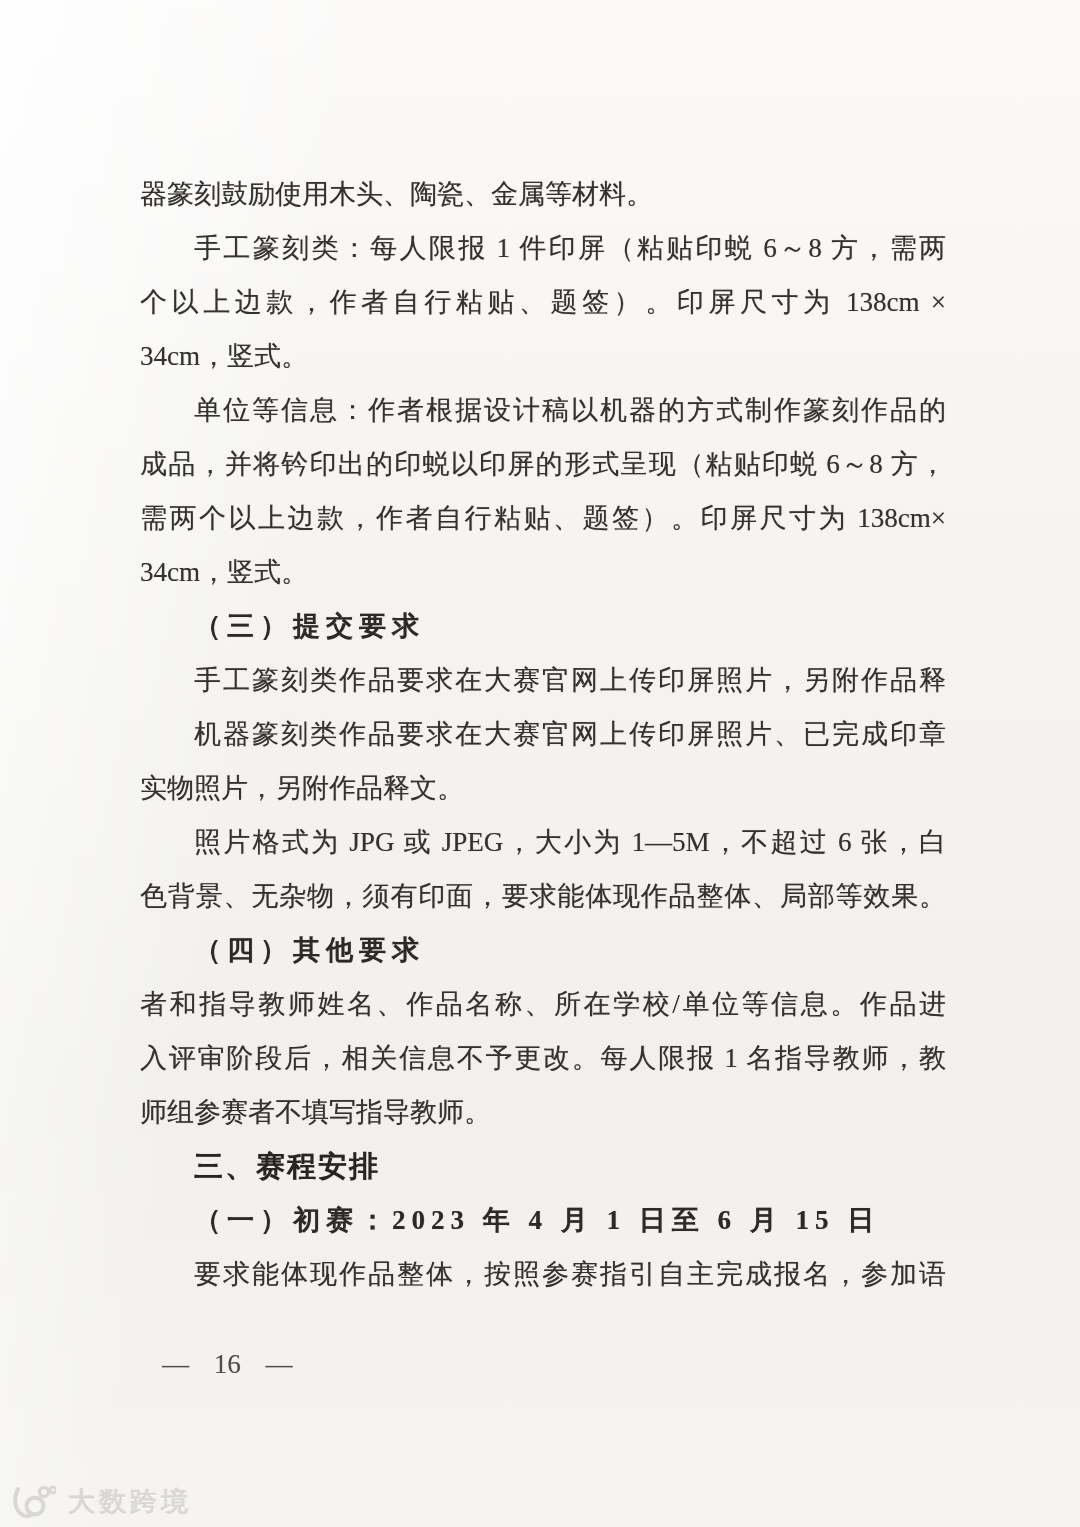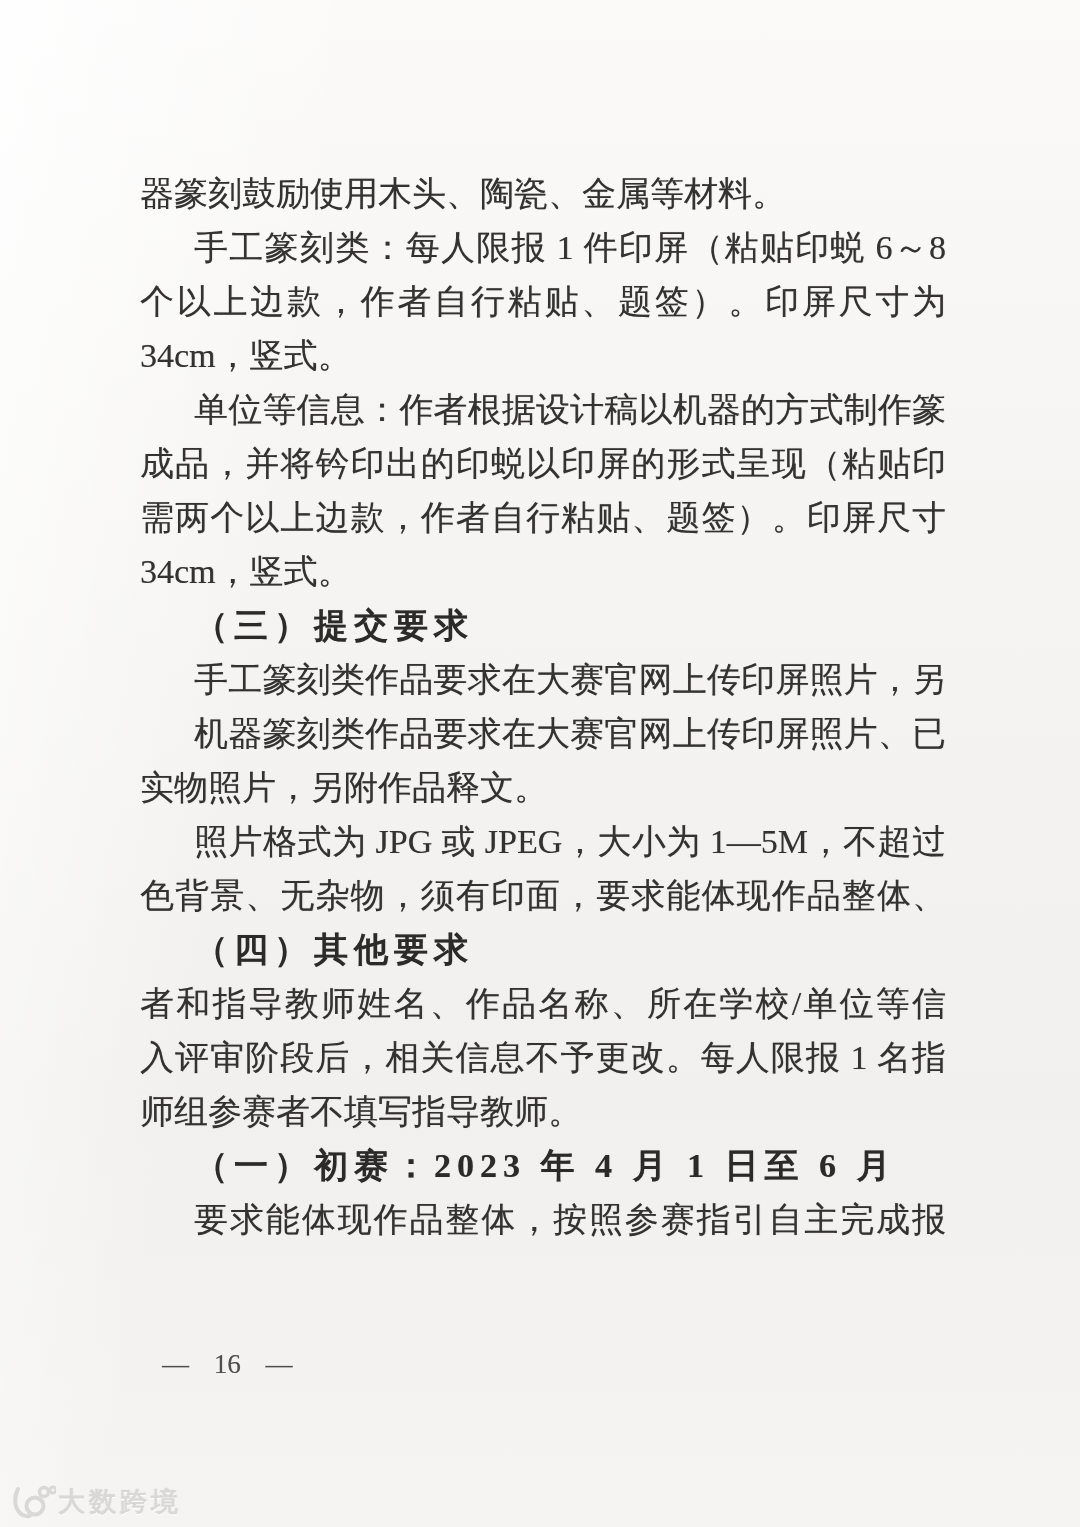--- a/index.html
+++ b/index.html
@@ -18,21 +18,21 @@
       linear-gradient(180deg, #fbfaf9 0%, #f6f5f3 28%, #f1f0ee 72%, #f5f4f2 100%);
     font-family: "Liberation Serif", "DejaVu Serif", serif;
   }
   .content {
     position: absolute;
     left: 140px;
     top: 167px;
     width: 806px;
   }
   .line {
-    font-size: 34px;
+    font-size: 27px;
     line-height: 54px;
     height: 54px;
     color: #343230;
     text-shadow: 0.3px 0.3px 0.7px rgba(45,42,40,0.45);
     overflow: hidden;
   }
   .ind { text-indent: 54px; }
   .j {
     text-align: justify;
     text-align-last: justify;
@@ -59,21 +59,21 @@
     color: #514f4c;
     word-spacing: 18px;
     text-shadow: 0.3px 0.3px 0.6px rgba(60,58,55,0.4);
   }
   .watermark {
     position: absolute;
     left: 10px;
     bottom: 6px;
     display: flex;
     align-items: center;
-    gap: 2px;
+    gap: 12px;
     color: #d7d6d3;
   }
   .wm-logo { display: block; }
   .wm-text {
     font-family: "Liberation Sans", "DejaVu Sans", sans-serif;
     font-weight: 700;
     font-size: 27px;
     letter-spacing: 4px;
     color: #d9d8d5;
     text-shadow: 0 1px 0 #ffffff, 0 0 1px rgba(160,158,155,0.5);
@@ -95,20 +95,21 @@
     <div class="line ind kt">（三）提交要求</div>
     <div class="line ind j">手工篆刻类作品要求在大赛官网上传印屏照片，另附作品释文。</div>
     <div class="line ind j">机器篆刻类作品要求在大赛官网上传印屏照片、已完成印章</div>
     <div class="line">实物照片，另附作品释文。</div>
     <div class="line ind j">照片格式为 JPG 或 JPEG，大小为 1—5M，不超过 6 张，白</div>
     <div class="line j">色背景、无杂物，须有印面，要求能体现作品整体、局部等效果。</div>
     <div class="line ind kt">（四）其他要求</div>
     <div class="line j">者和指导教师姓名、作品名称、所在学校/单位等信息。作品进</div>
     <div class="line j">入评审阶段后，相关信息不予更改。每人限报 1 名指导教师，教</div>
     <div class="line">师组参赛者不填写指导教师。</div>
+    <div class="line ind hd">三、赛程安排</div>
     <div class="line ind kt">（一）初赛：2023 年 4 月 1 日至 6 月 15 日</div>
     <div class="line ind j">要求能体现作品整体，按照参赛指引自主完成报名，参加语</div>
   </div>
 
   <div class="pagenum">— 16 —</div>
 
   <div class="watermark">
     <svg class="wm-logo" width="46" height="38" viewBox="0 0 46 38" fill="none" xmlns="http://www.w3.org/2000/svg">
       <path d="M8 6 C4 14 4 24 10 30 C14 34 19 34 22 31" stroke="#d9d8d5" stroke-width="4" stroke-linecap="round" fill="none"></path>
       <circle cx="25" cy="23" r="8.5" stroke="#d9d8d5" stroke-width="4" fill="none"></circle>

